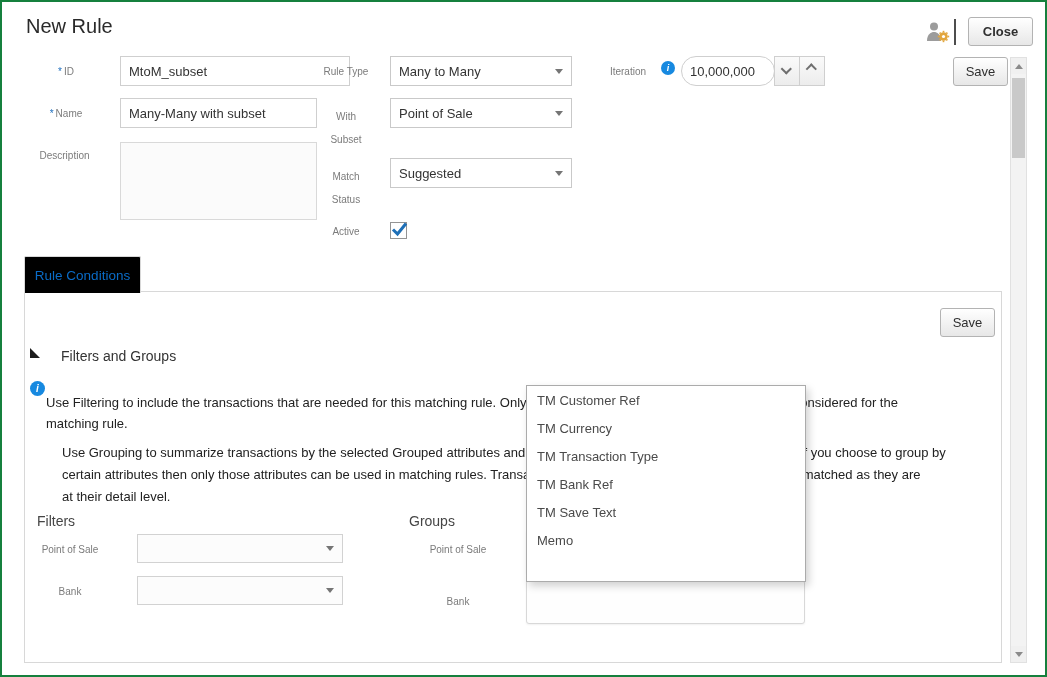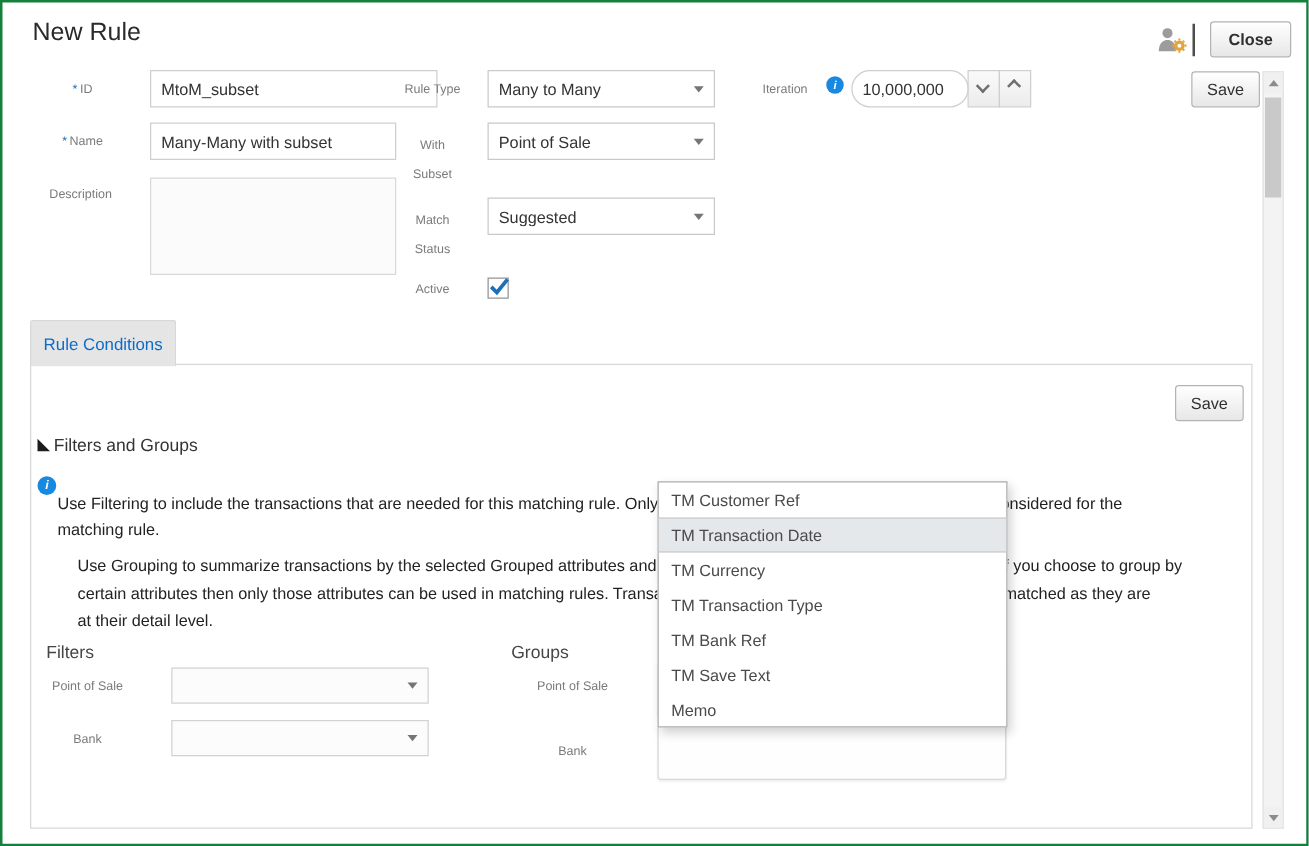--- a/index.html
+++ b/index.html
@@ -38,27 +38,27 @@
               display:flex; align-items:center; justify-content:center; }
   .spin-btn + .spin-btn { margin-left:-1px; }
   .chev { width:8px; height:8px; border-left:2px solid #6f6f6f; border-bottom:2px solid #6f6f6f; display:block; }
   .chev-down { transform:rotate(-45deg) translate(1px,-2px); }
   .chev-up { transform:rotate(135deg) translate(-1px,2px); }
 
   .checkbox { position:absolute; left:388px; top:220px; width:17px; height:17px;
               border:1px solid #949494; background:#fff; }
   .checkbox svg { position:absolute; left:-1px; top:-3px; }
 
-  .tab { position:absolute; left:22px; top:254px; width:117px; height:37px; background:#e5e5e5;
+  .tab { position:absolute; left:22px; top:254px; width:117px; height:37px; background:#000000;
          border:1px solid #d8d8d8; border-bottom:none; border-radius:2px 2px 0 0;
          color:#0a6cc8; font-size:13.5px; display:flex; align-items:center; justify-content:center; z-index:2; }
   .panel { position:absolute; left:22px; top:289px; width:978px; height:372px;
            border:1px solid #d8d8d8; background:#fff; }
 
-  .sec-hdr { position:absolute; left:28px; top:346px; display:flex; align-items:center; gap:3px; }
+  .sec-hdr { position:absolute; left:28px; top:346px; display:flex; gap:21px; }
   .tri { width:0; height:0; border-bottom:10px solid #1c1c1c; border-right:10px solid transparent; }
   .sec-title { font-size:14px; color:#333; }
 
   .info-icon { position:absolute; width:15px; height:15px; border-radius:50%; background:#1789e0;
                color:#fff; font-size:10px; font-weight:700; font-style:italic;
                display:flex; align-items:center; justify-content:center; }
   .info-icon.sm { width:14px; height:14px; font-size:9px; }
 
   .para { position:absolute; }
   .pline { white-space:nowrap; font-size:13px; color:#222; line-height:21px; }
@@ -224,21 +224,20 @@
     <span>Point of Sale</span>
   </div>
   <div class="groupbox" style="left:524px;top:528px;"></div>
   <div class="lbl" style="left:396px;top:592px;width:120px;">
     <span>Bank</span>
   </div>
   <div class="groupbox" style="left:524px;top:578px;"></div>
 
   <div class="dropdown">
     <div class="dd-item">TM Customer Ref</div>
-    <div class="dd-item highlighted">TM Transaction Date</div>
     <div class="dd-item">TM Currency</div>
     <div class="dd-item">TM Transaction Type</div>
     <div class="dd-item">TM Bank Ref</div>
     <div class="dd-item">TM Save Text</div>
     <div class="dd-item">Memo</div>
   </div>
 
   <div class="scrollbar">
     <div class="sb-btn sb-top">
       <span class="tri-up"></span>

